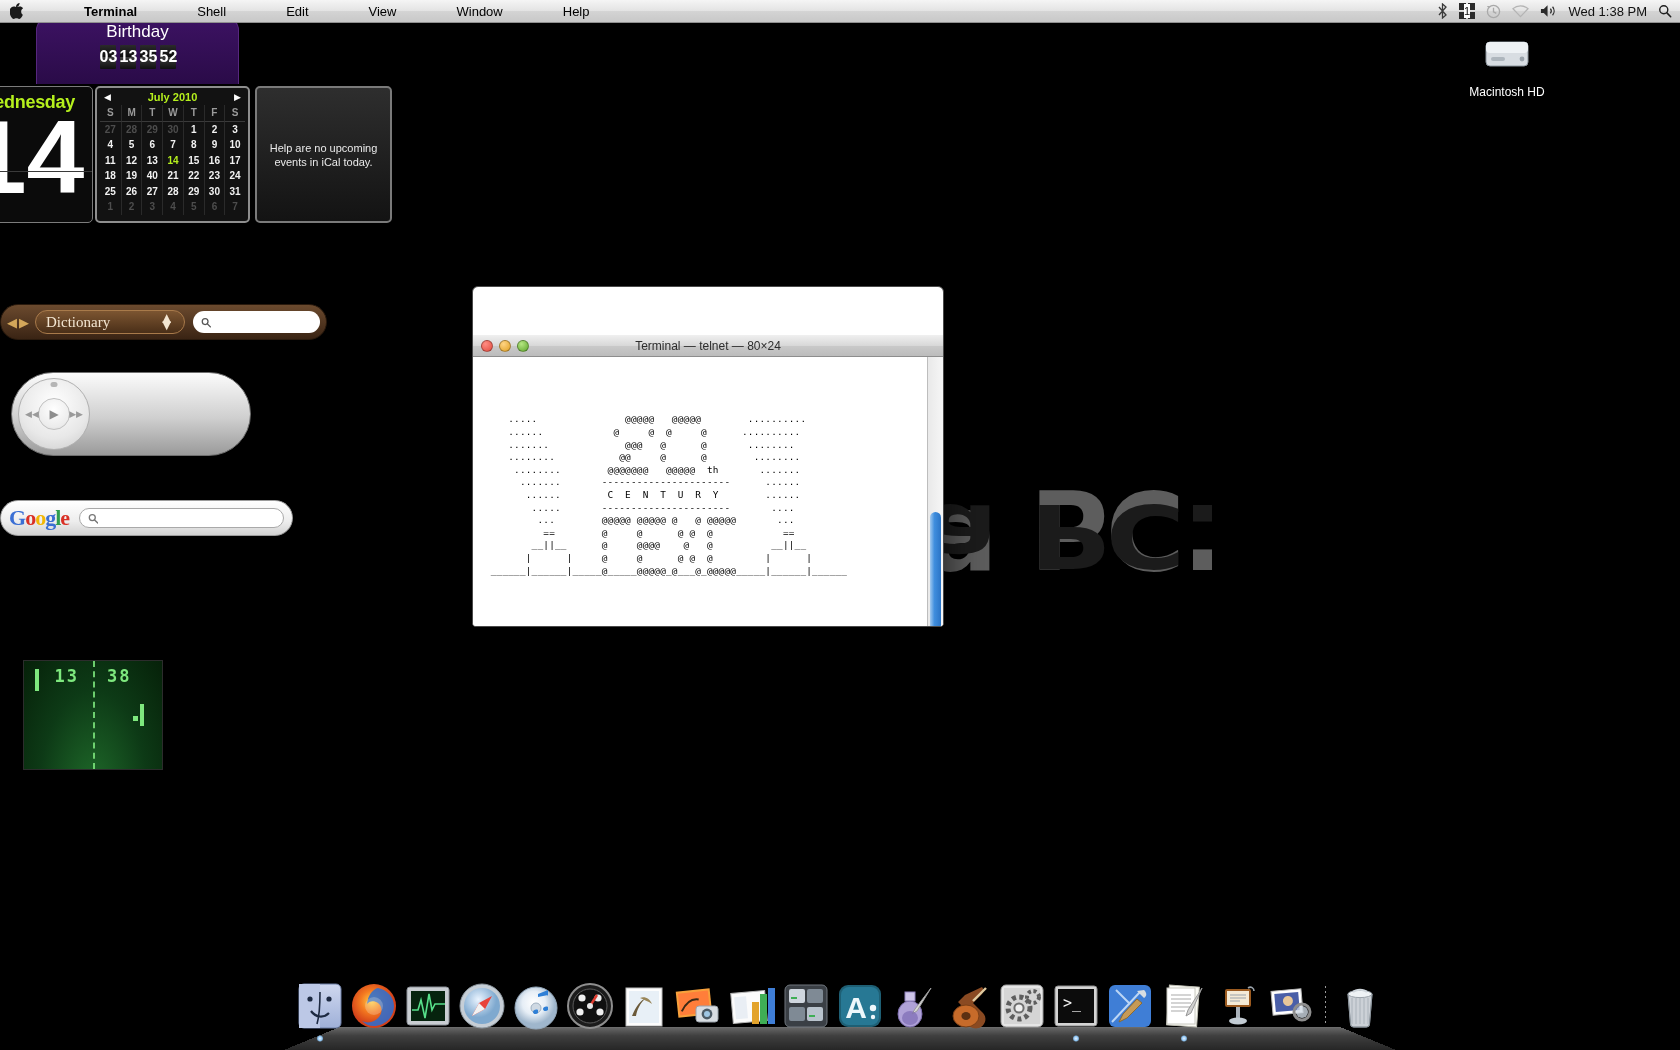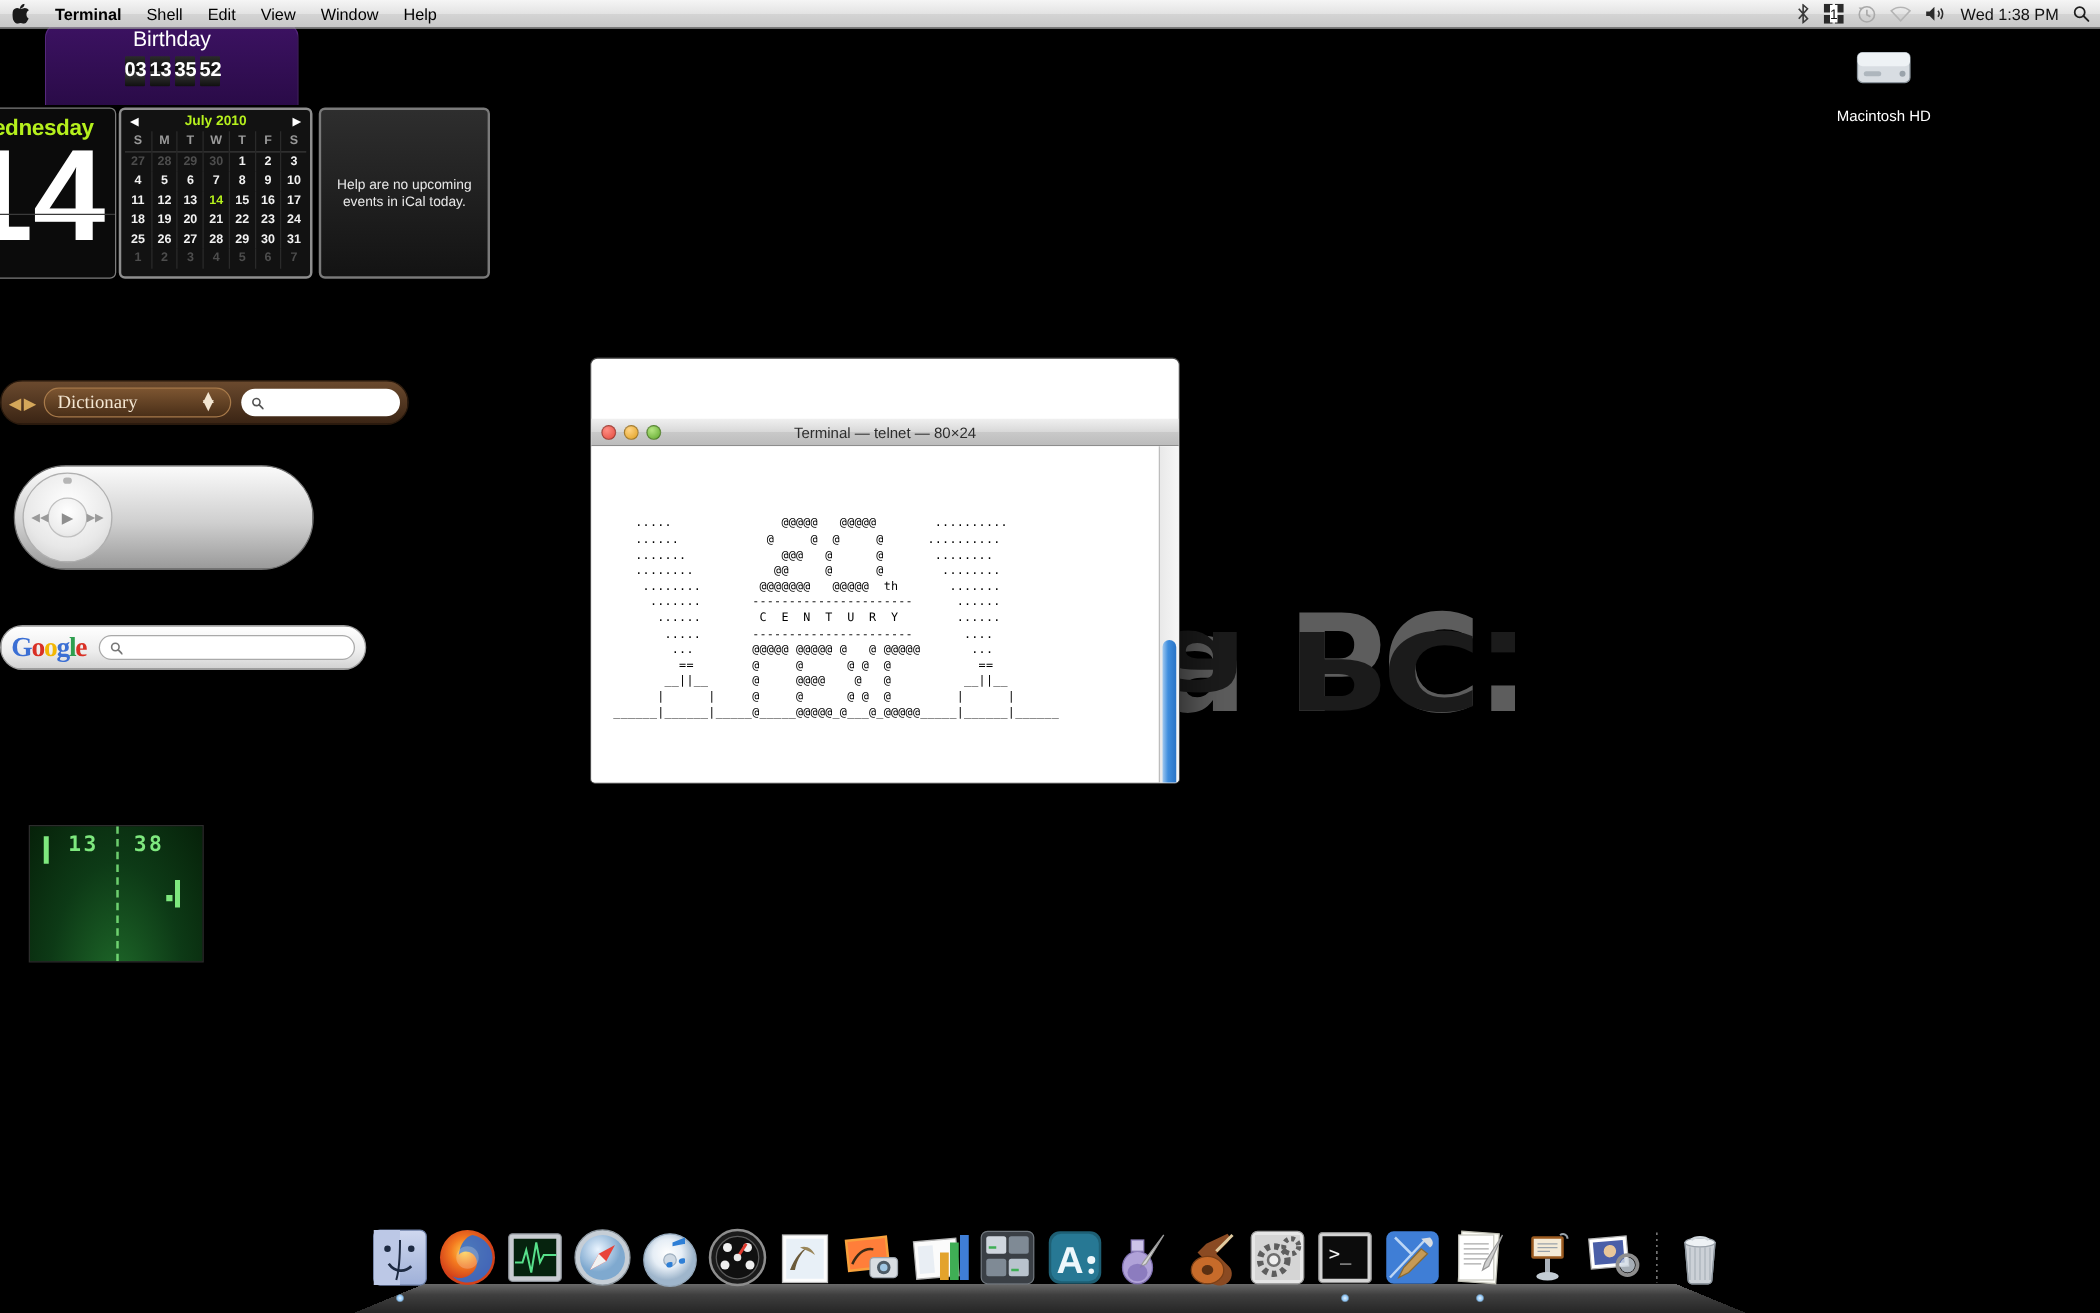--- a/index.html
+++ b/index.html
@@ -42,20 +42,21 @@
   }
 
   
   .menubar {
     position: absolute; top: 0; left: 0; right: 0; height: 23px;
     background: linear-gradient(to bottom, #f5f5f5 0%, #e3e3e3 50%, #d4d4d4 51%, #c8c8c8 100%);
     border-bottom: 1px solid #909090;
     display: flex; 
     font-size: 13px; color: #000;
     z-index: 50;
+    gap: 40px;
   }
   .apple-menu {
     width: 34px; display: flex; justify-content: center; align-items: center;
     height: 100%;
   }
   .apple-glyph {
     width: 14px; height: 16px; position: relative; display: block;
   }
   .menu-item { padding: 0 10px; height: 100%; display: flex; align-items: center; font-size: 13px; }
   .menu-item.bold { font-weight: bold; }
@@ -432,21 +433,21 @@
         <div class="">10</div>
         <div class="">11</div>
         <div class="">12</div>
         <div class="">13</div>
         <div class="today">14</div>
         <div class="">15</div>
         <div class="">16</div>
         <div class="">17</div>
         <div class="">18</div>
         <div class="">19</div>
-        <div class="">20</div>
+        <div class="">40</div>
         <div class="">21</div>
         <div class="">22</div>
         <div class="">23</div>
         <div class="">24</div>
         <div class="">25</div>
         <div class="">26</div>
         <div class="">27</div>
         <div class="">28</div>
         <div class="">29</div>
         <div class="">30</div>

